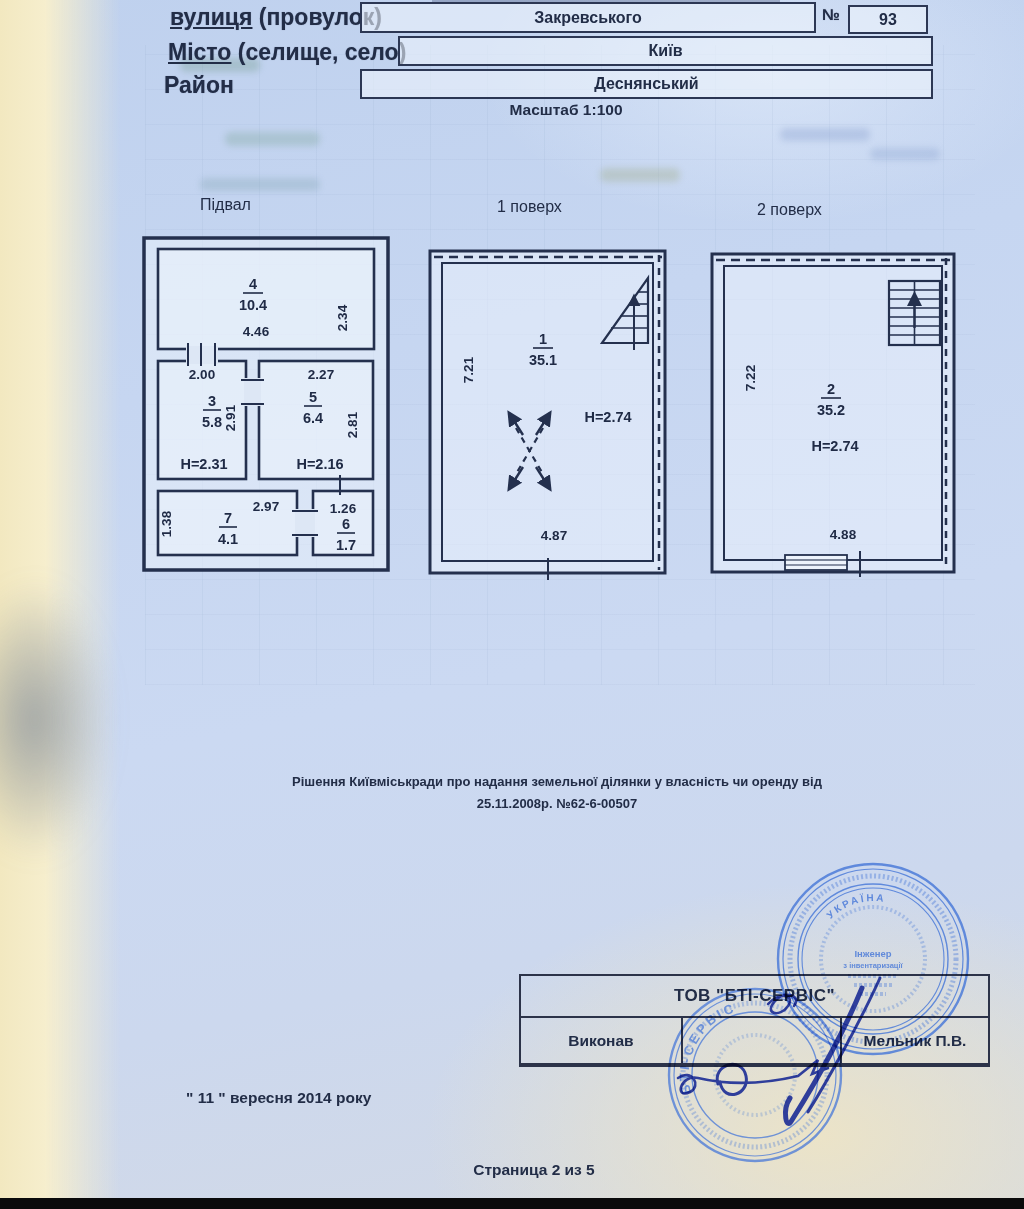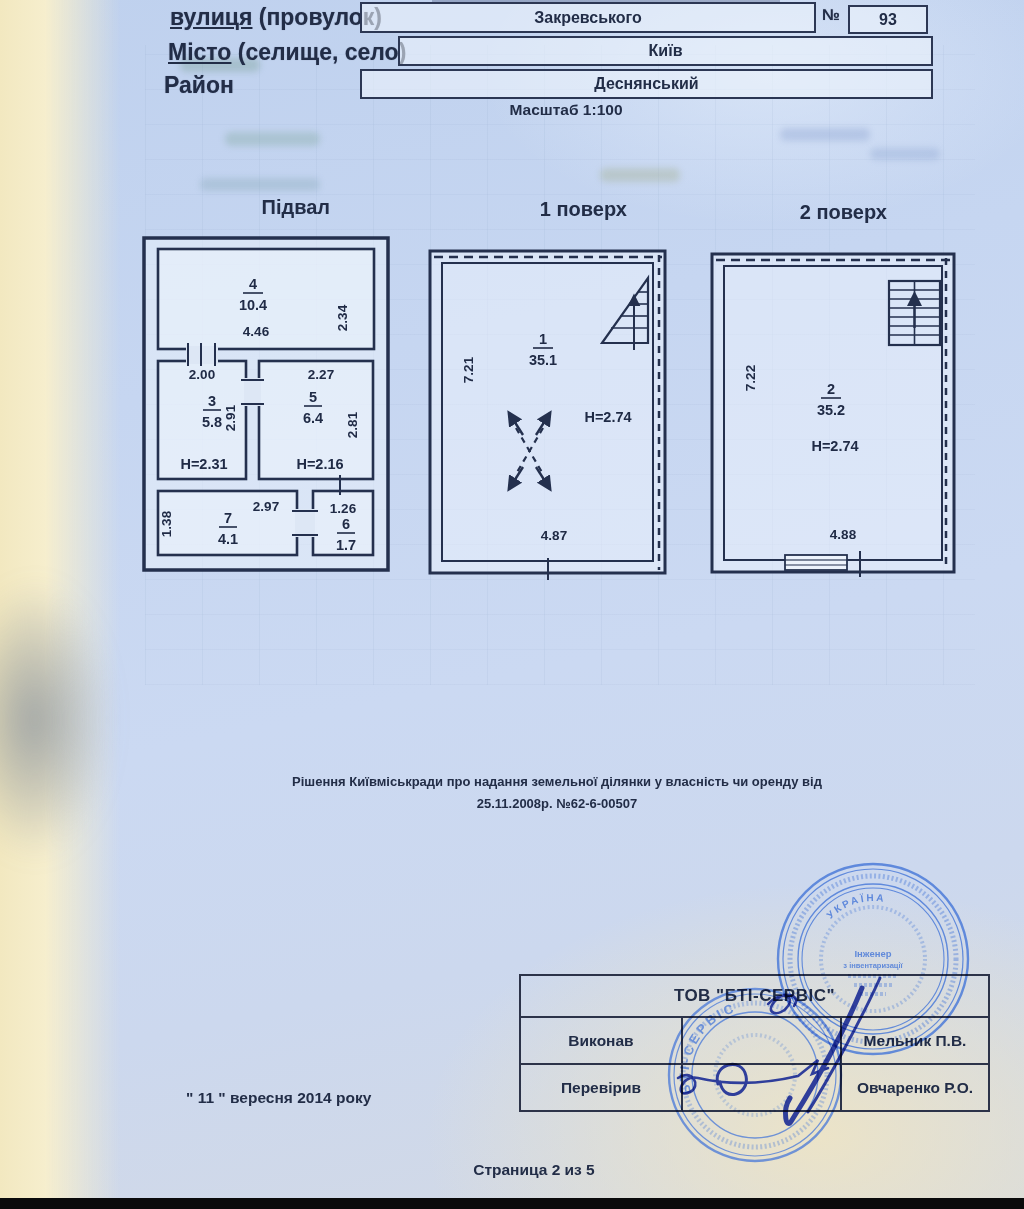--- a/index.html
+++ b/index.html
@@ -20,21 +20,21 @@
     background:
       repeating-linear-gradient(90deg, rgba(70,100,150,0.10) 0 1px, rgba(0,0,0,0) 1px 57px),
       repeating-linear-gradient(0deg, rgba(70,100,150,0.08) 0 1px, rgba(0,0,0,0) 1px 35px);}
   .smudge{position:absolute;border-radius:6px;filter:blur(3px);pointer-events:none;}
   .topline{position:absolute;left:432px;top:0px;width:348px;height:2px;background:rgba(70,84,120,0.35);}
 
   .lbl{position:absolute;font-weight:bold;font-size:23px;white-space:nowrap;text-shadow:0 0 1px rgba(30,40,70,.4);}
   .field{position:absolute;border:2px solid #2c3754;background:rgba(236,243,252,0.6);
     display:flex;align-items:center;justify-content:center;font-weight:bold;font-size:16px;}
   .scale{position:absolute;left:460px;top:101px;width:212px;text-align:center;font-weight:bold;font-size:15.5px;}
-  .plan-title{position:absolute;font-weight:bold;font-size:20px;text-align:right;width:130px;}
+  .plan-title{position:absolute;font-weight:normal;font-size:16px;text-align:left;width:130px;}
   .plan{position:absolute;}
   .plan text{font-family:"Liberation Sans",sans-serif;font-weight:bold;fill:#202b46;}
   .dim{font-size:13.5px;}
   .dimh{font-size:14.5px;}
 
   .decision{position:absolute;left:145px;top:771px;width:824px;text-align:center;
     font-weight:bold;font-size:13px;line-height:22px;}
 
   .sig-table{position:absolute;left:519px;top:974px;width:467px;border:2.2px solid #2c3349;
     display:flex;flex-direction:column;font-weight:bold;}
@@ -220,25 +220,20 @@
       <div>25.11.2008р. №62-6-00507</div>
     </div>
 
     <div class="sig-table">
       <div class="sig-header">ТОВ "БТІ-СЕРВІС"</div>
       <div class="sig-row first">
         <div class="sig-cell cell-role">Виконав</div>
         <div class="sig-cell cell-sig"></div>
         <div class="sig-cell cell-name">Мельник П.В.</div>
       </div>
-      <div class="sig-row">
-        <div class="sig-cell cell-role">Перевірив</div>
-        <div class="sig-cell cell-sig"></div>
-        <div class="sig-cell cell-name">Овчаренко Р.О.</div>
-      </div>
     </div>
 
     <svg class="stamp" style="left:772px;top:858px;width:202px;height:202px;opacity:.82;" viewBox="0 0 202 202">
       <g stroke="#4677d8" fill="none">
         <circle cx="101" cy="101" r="95" stroke-width="2.4"></circle>
         <circle cx="101" cy="101" r="90" stroke-width="1.2"></circle>
         <circle cx="101" cy="101" r="83" stroke-width="5" stroke-dasharray="2 2.4" opacity=".5"></circle>
         <circle cx="101" cy="101" r="75" stroke-width="1.4"></circle>
         <circle cx="101" cy="101" r="71" stroke-width="1.1"></circle>
         <circle cx="101" cy="101" r="52" stroke-width="4" stroke-dasharray="2 2.6" opacity=".4"></circle>

